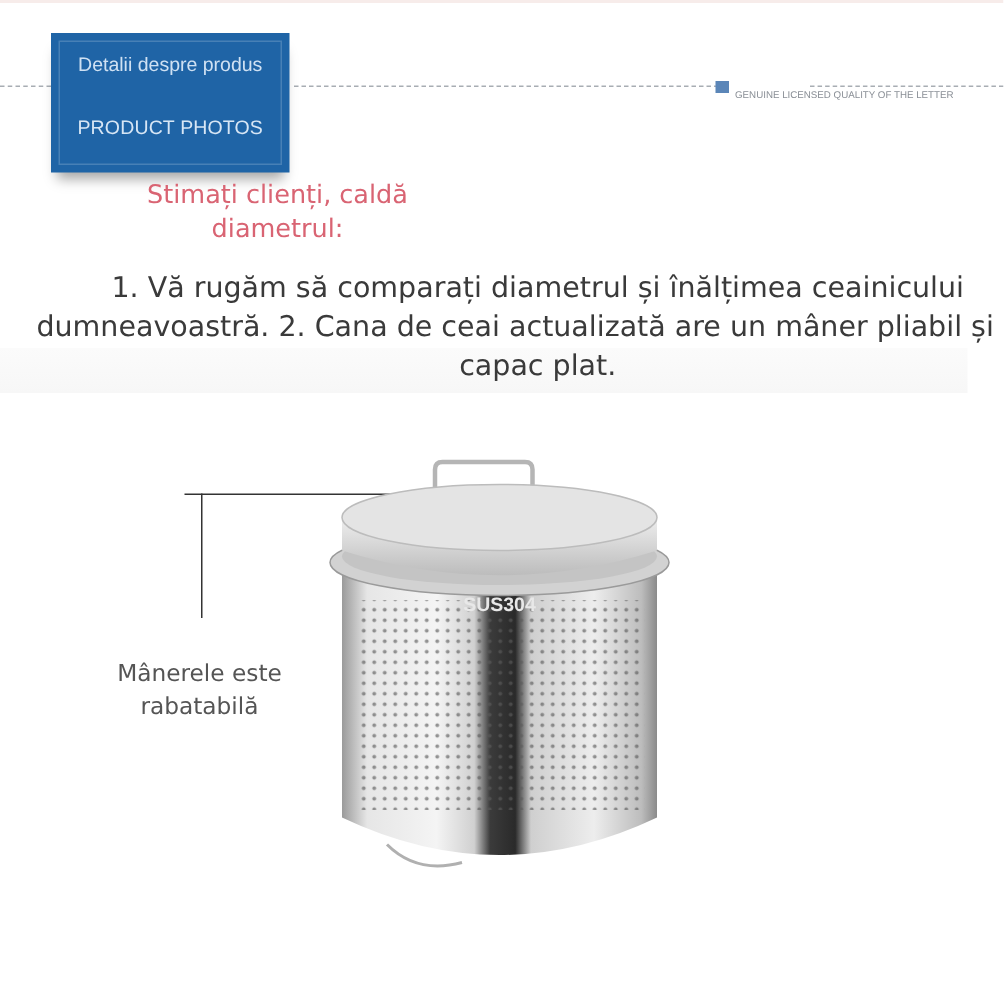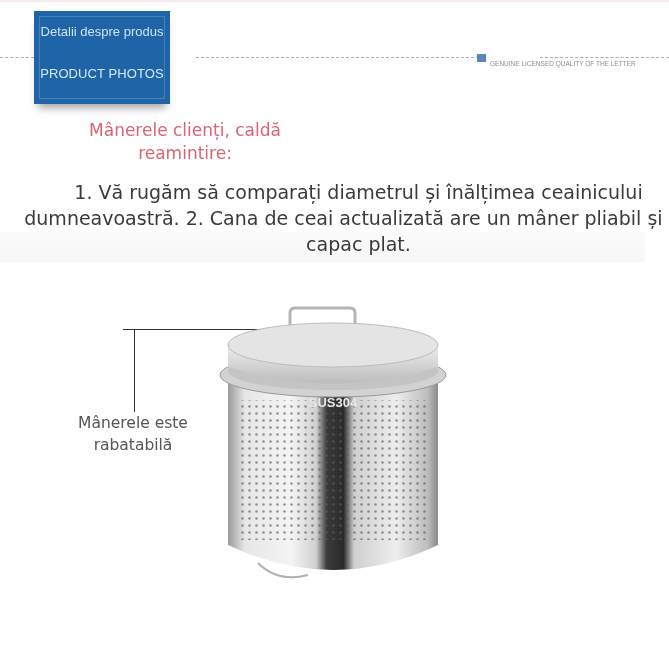--- a/index.html
+++ b/index.html
@@ -12,21 +12,21 @@
       position: absolute; left: 0; top: 0; width: 669px; height: 2px; background: #f7ecea;
     }
     .dash-line {
       position: absolute; top: 57px; height: 0;
       border-top: 1px dashed #a8adb3;
     }
     .dash-left { left: 0; width: 34px; }
     .dash-mid { left: 196px; width: 283px; }
     .dash-right { left: 540px; width: 129px; }
     .badge {
-      position: absolute; left: 34px; top: 11px; width: 136px; height: 93px;
+      position: absolute; left: 34px; top: 22px; width: 159px; height: 93px;
       background: #1f64a6;
       box-shadow: 0 8px 8px -4px rgba(0,0,0,0.35);
     }
     .badge-inner {
       position: absolute; left: 5px; top: 5px; right: 5px; bottom: 5px;
       border: 1px solid rgba(255,255,255,0.18);
     }
     .badge-title {
       position: absolute; left: 0; right: 0; top: 13px;
       text-align: center; color: #cfe1f3;
@@ -64,21 +64,21 @@
     }
     .callout-h {
       position: absolute; left: 123px; top: 329px; width: 172px; height: 0;
       border-top: 1px solid #333;
     }
     .callout-v {
       position: absolute; left: 134px; top: 329px; width: 0; height: 83px;
       border-left: 1px solid #333;
     }
     .callout-label {
-      position: absolute; left: 55px; top: 412px; width: 156px;
+      position: absolute; left: 55px; top: 438px; width: 156px;
       text-align: center; color: #555;
       font-size: 15.5px; line-height: 22px;
     }
     .product {
       position: absolute; left: 218px; top: 305px; width: 230px; height: 280px; text-align: right;
     }
   </style>
 </head>
 <body>
 
@@ -90,21 +90,21 @@
 
 <div class="badge">
   <div class="badge-inner"></div>
   <div class="badge-title">Detalii despre produs</div>
   <div class="badge-sub">PRODUCT PHOTOS</div>
 </div>
 
 <div class="tag-square"></div>
 <div class="tag-text">GENUINE LICENSED QUALITY OF THE LETTER</div>
 
-<div class="greeting">Mânerele clienți, caldă reamintire:</div>
+<div class="greeting">Stimați clienți, caldă diametrul:</div>
 
 <div class="notice-bg"></div>
 <div class="notice">1. Vă rugăm să comparați diametrul și înălțimea ceainicului dumneavoastră. 2. Cana de ceai actualizată are un mâner pliabil și un capac plat.</div>
 
 <div class="callout-h"></div>
 <div class="callout-v"></div>
 <div class="callout-label">Mânerele este rabatabilă</div>
 
 <div class="product">
   <svg width="230" height="280" viewBox="0 0 230 280">

